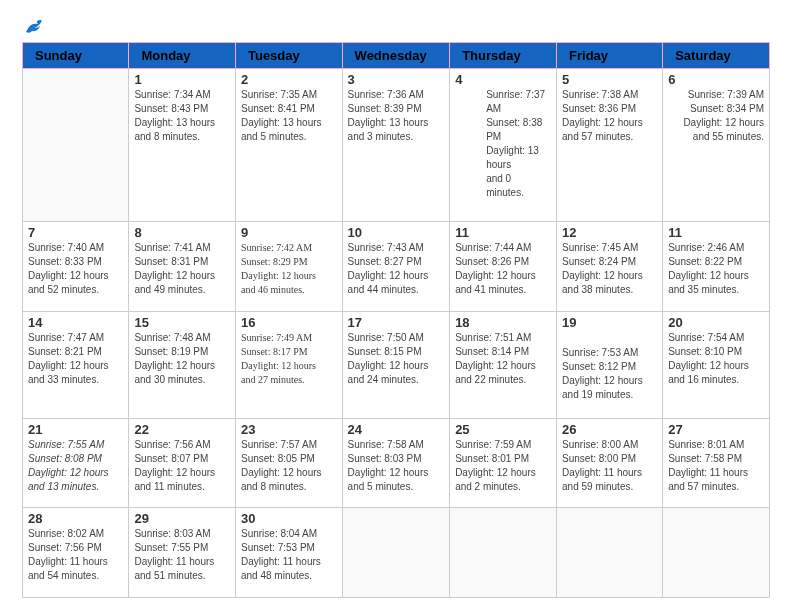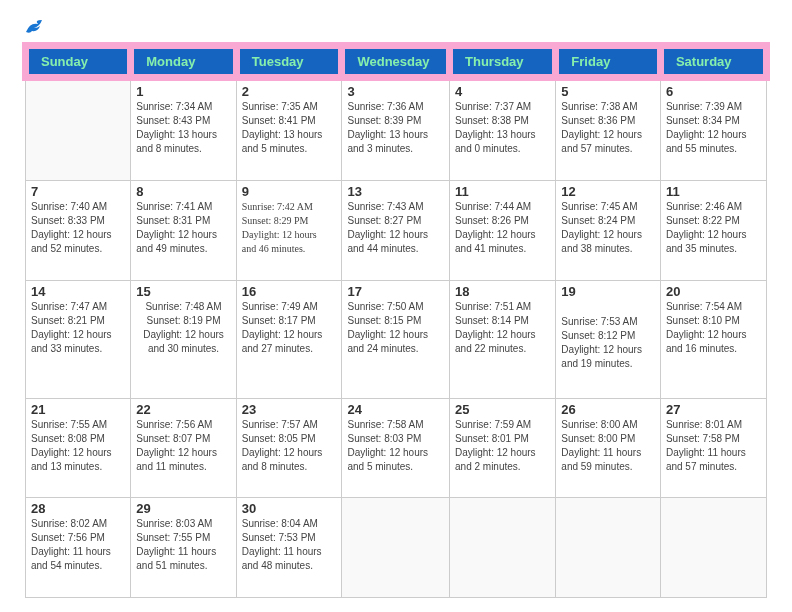--- a/index.html
+++ b/index.html
@@ -41,26 +41,26 @@
       font-size: 15px;
       color: #555;
     }
     .calendar {
       width: 100%;
       border-collapse: collapse;
       flex: 1;
     }
     .calendar th {
       background: #1565c0;
-      color: #86efac;
+      color: #000000;
       font-size: 13px;
       font-weight: bold;
       padding: 5px 12px;
       text-align: left;
-      border: 7px solid #f9a8d4;
+      border: 1px solid #f9a8d4;
     }
     .calendar td {
       vertical-align: top;
       border: 1px solid #ccc;
       padding: 3px 5px;
       width: 108px;
       min-height: 72px;
       font-size: 10px;
       color: #333;
       background: #fff;
@@ -132,35 +132,35 @@
           </td>
           <td>
             <span class="day-num">3</span>
             <div class="day-info" style="white-space: pre-line;">Sunrise: 7:36 AM
 Sunset: 8:39 PM
 Daylight: 13 hours
 and 3 minutes.</div>
           </td>
           <td>
             <span class="day-num">4</span>
-            <div class="day-info" style="white-space: pre-line;">Sunrise: 7:37 AM
+            <div class="day-info" style="white-space: pre-line; margin-left: 31px;">Sunrise: 7:37 AM
 Sunset: 8:38 PM
 Daylight: 13 hours
 and 0 minutes.</div>
           </td>
           <td>
             <span class="day-num">5</span>
             <div class="day-info" style="white-space: pre-line;">Sunrise: 7:38 AM
 Sunset: 8:36 PM
 Daylight: 12 hours
 and 57 minutes.</div>
           </td>
           <td>
             <span class="day-num">6</span>
-            <div class="day-info" style="white-space: pre-line;">Sunrise: 7:39 AM
+            <div class="day-info" style="white-space: pre-line; text-align: right;">Sunrise: 7:39 AM
 Sunset: 8:34 PM
 Daylight: 12 hours
 and 55 minutes.</div>
           </td>
         </tr>
         <tr>
           <td>
             <span class="day-num">7</span>
             <div class="day-info" style="white-space: pre-line;">Sunrise: 7:40 AM
 Sunset: 8:33 PM
@@ -175,21 +175,21 @@
 and 49 minutes.</div>
           </td>
           <td>
             <span class="day-num">9</span>
             <div class="day-info" style="white-space: pre-line; font-family: Liberation Serif, serif;">Sunrise: 7:42 AM
 Sunset: 8:29 PM
 Daylight: 12 hours
 and 46 minutes.</div>
           </td>
           <td>
-            <span class="day-num">13</span>
+            <span class="day-num">10</span>
             <div class="day-info" style="white-space: pre-line;">Sunrise: 7:43 AM
 Sunset: 8:27 PM
 Daylight: 12 hours
 and 44 minutes.</div>
           </td>
           <td>
             <span class="day-num">11</span>
             <div class="day-info" style="white-space: pre-line;">Sunrise: 7:44 AM
 Sunset: 8:26 PM
 Daylight: 12 hours
@@ -213,28 +213,28 @@
         <tr>
           <td>
             <span class="day-num">14</span>
             <div class="day-info" style="white-space: pre-line;">Sunrise: 7:47 AM
 Sunset: 8:21 PM
 Daylight: 12 hours
 and 33 minutes.</div>
           </td>
           <td>
             <span class="day-num">15</span>
-            <div class="day-info" style="white-space: pre-line; text-align: center;">Sunrise: 7:48 AM
+            <div class="day-info" style="white-space: pre-line;">Sunrise: 7:48 AM
 Sunset: 8:19 PM
 Daylight: 12 hours
 and 30 minutes.</div>
           </td>
           <td>
             <span class="day-num">16</span>
-            <div class="day-info" style="white-space: pre-line;">Sunrise: 7:49 AM
+            <div class="day-info" style="white-space: pre-line; font-family: Liberation Serif, serif;">Sunrise: 7:49 AM
 Sunset: 8:17 PM
 Daylight: 12 hours
 and 27 minutes.</div>
           </td>
           <td>
             <span class="day-num">17</span>
             <div class="day-info" style="white-space: pre-line;">Sunrise: 7:50 AM
 Sunset: 8:15 PM
 Daylight: 12 hours
 and 24 minutes.</div>
@@ -257,21 +257,21 @@
             <span class="day-num">20</span>
             <div class="day-info" style="white-space: pre-line;">Sunrise: 7:54 AM
 Sunset: 8:10 PM
 Daylight: 12 hours
 and 16 minutes.</div>
           </td>
         </tr>
         <tr>
           <td>
             <span class="day-num">21</span>
-            <div class="day-info" style="white-space: pre-line;">Sunrise: 7:55 AM
+            <div class="day-info" style="white-space: pre-line; font-style: italic;">Sunrise: 7:55 AM
 Sunset: 8:08 PM
 Daylight: 12 hours
 and 13 minutes.</div>
           </td>
           <td>
             <span class="day-num">22</span>
             <div class="day-info" style="white-space: pre-line;">Sunrise: 7:56 AM
 Sunset: 8:07 PM
 Daylight: 12 hours
 and 11 minutes.</div>

